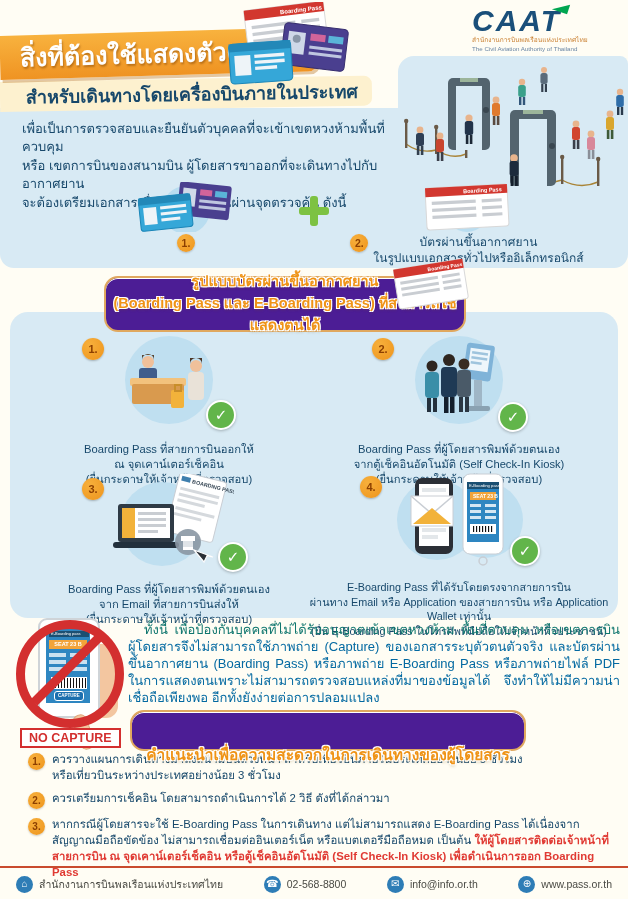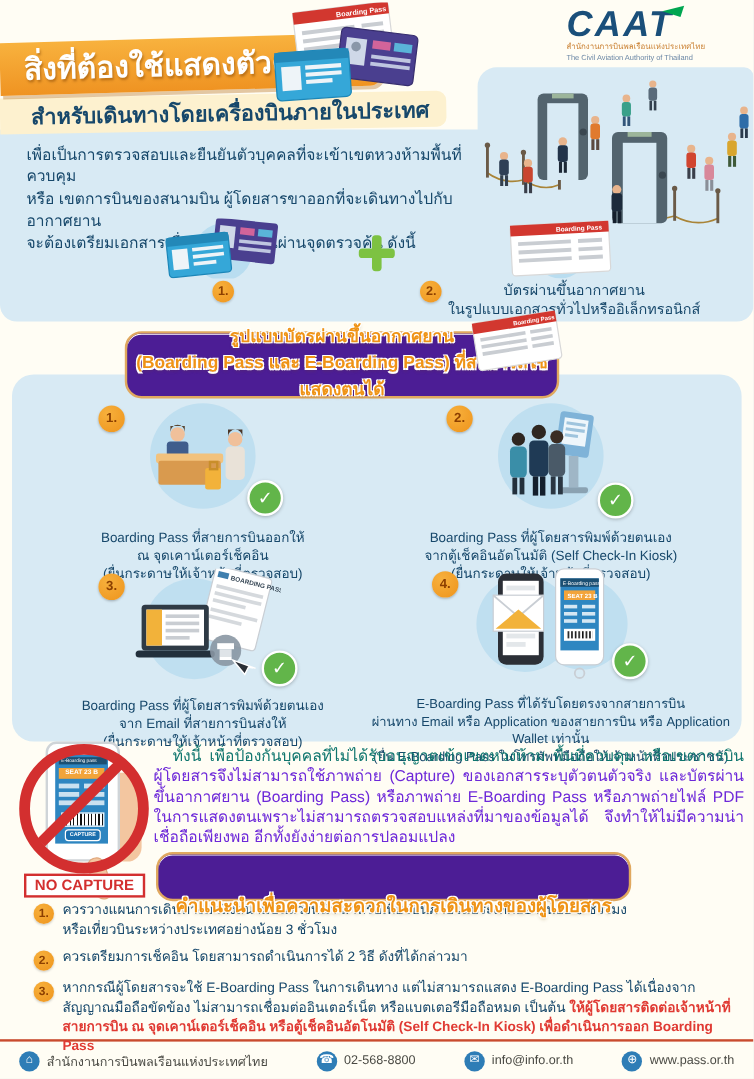--- a/index.html
+++ b/index.html
@@ -68,21 +68,21 @@
   .nocap .seat{position:absolute;left:3px;top:11px;width:38px;height:9px;background:#f2a43a;color:#fff;font-size:5.5px;font-weight:bold;line-height:9px;text-align:center;}
   .nocap .row{position:absolute;left:3px;width:17px;height:4px;background:rgba(255,255,255,.75);}
   .nocap .barcode{position:absolute;left:5px;top:48px;width:34px;height:10px;background:repeating-linear-gradient(90deg,#111 0 1px,#fff 1px 3px);border:1px solid #fff;}
   .nocap .capchip{position:absolute;left:8px;top:62px;width:28px;height:8px;background:#1b6fae;border:1px solid #fff;border-radius:3px;color:#fff;font-size:4.5px;font-weight:bold;text-align:center;line-height:8px;}
   .nocap .ring{position:absolute;left:2px;top:2px;width:90px;height:90px;border:9px solid #d32f2f;border-radius:50%;z-index:3;}
   .nocap .bar{position:absolute;left:49px;top:4px;width:9px;height:94px;background:#d32f2f;transform:rotate(45deg);transform-origin:center;z-index:3;}
   .nocap .label{position:absolute;left:6px;bottom:0;background:#fff;border:2px solid #d32f2f;padding:1px 7px;color:#d32f2f;font-weight:bold;font-size:12.5px;}
 
   .warn-text{position:absolute;left:128px;top:622px;width:492px;font-size:13px;line-height:1.3;text-align:justify;z-index:2;text-indent:16px;}
   .warn-text .lead{color:#0f766e;}
-  .warn-text .em{color:#6d28d9;}
+  .warn-text .em{color:#0369a1;}
 
   
   .tips-title{position:absolute;left:130px;top:710px;width:392px;height:37px;z-index:3;display:flex;align-items:center;justify-content:center;}
   .tips-title .t{font-size:15.5px;margin-top:48px;}
   .tips{position:absolute;left:28px;top:752px;width:592px;z-index:2;}
   .tip{display:flex;gap:7px;margin-bottom:8px;align-items:flex-start;}
   .tip .badge{width:17px;height:17px;min-width:17px;font-size:10px;margin-top:1px;}
   .tip .txt{font-size:11.4px;color:#17486b;line-height:1.38;}
   .tip .hl{color:#e03a33;font-weight:bold;}
 

